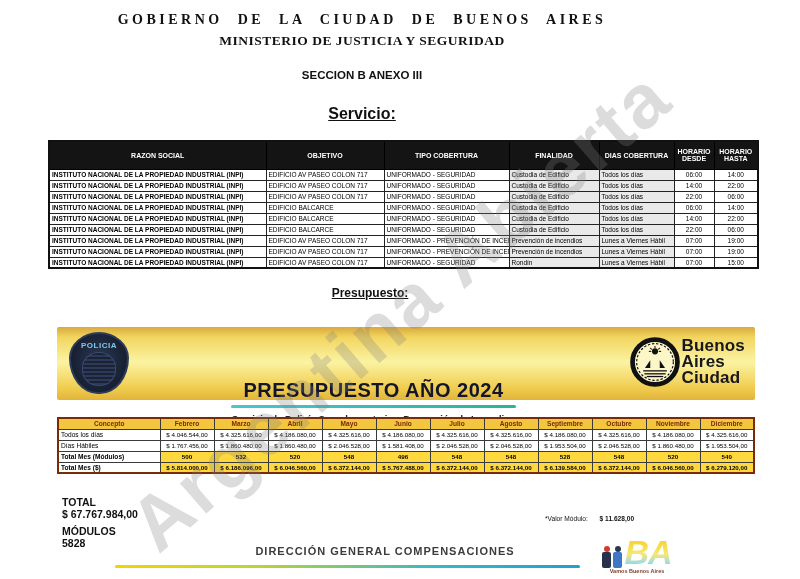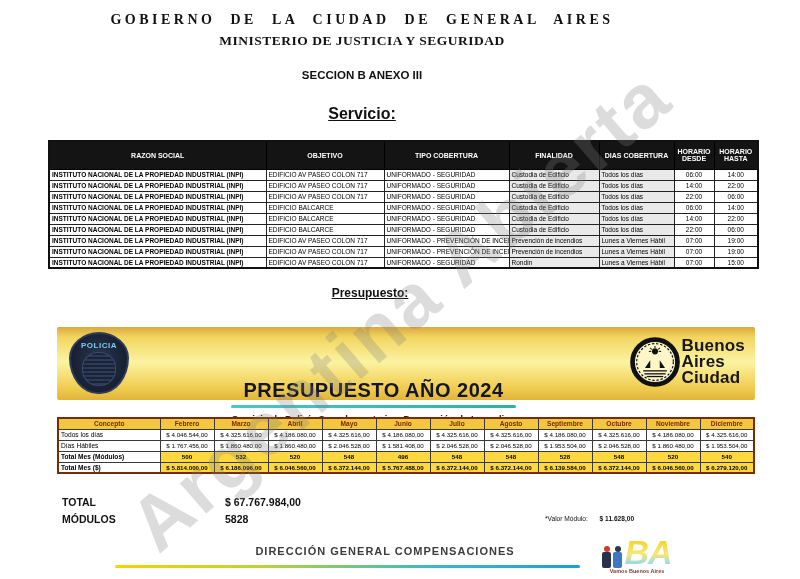--- a/index.html
+++ b/index.html
@@ -97,21 +97,21 @@
     white-space:nowrap; overflow:hidden; color:#000; background:#fff;
     vertical-align:middle;
   }
   #budget-table td.rowlabel { text-align:left; font-size:6.6px; }
   #budget-table tr.yellow td { background:#ffd83e; font-weight:bold; }
   #budget-table tr.yellow td.rowlabel { background:#fff; }
   #budget-table tr.boldlabel td.rowlabel { font-weight:bold; }
 
   
   #totals { position:absolute; left:62px; top:496px; font-size:10.5px; font-weight:bold; color:#111; }
-  #totals .trow { display:flex; margin-bottom:5px; }
+  #totals .trow { display:flex; margin-bottom:5px;flex-direction:column; }
   #totals .tlabel { width:163px; }
   #module-note { position:absolute; left:545px; top:515px; font-size:6.6px; color:#111; }
   #module-note .nlabel { margin-right:10px; }
   #module-note .nvalue { font-weight:bold; }
 
   
   #footer-title {
     position:absolute; left:0; top:545px; width:770px; text-align:center;
     font-size:11px; font-weight:bold; letter-spacing:1px; color:#3c3c3c;
   }
@@ -137,21 +137,21 @@
   }
   #ba-caption { font-size:5.5px; font-weight:bold; color:#7b3f2e; margin-top:0; }
 </style>
 </head>
 <body>
 
 <div id="page">
 
   <div id="watermark">Argentina Abierta</div>
 
-  <div id="gov-title" class="center-band">GOBIERNO DE LA CIUDAD DE GENERAL AIRES</div>
+  <div id="gov-title" class="center-band">GOBIERNO DE LA CIUDAD DE BUENOS AIRES</div>
   <div id="section-title" class="center-band">SECCION B ANEXO III</div>
   <div id="ministry" class="center-band">MINISTERIO DE JUSTICIA Y SEGURIDAD</div>
   <div id="service-heading" class="center-band">Servicio:</div>
 
   <table id="service-table">
     <colgroup>
       <col style="width:217px">
         <col style="width:118px">
         <col style="width:125px">
       <col style="width:90px">

